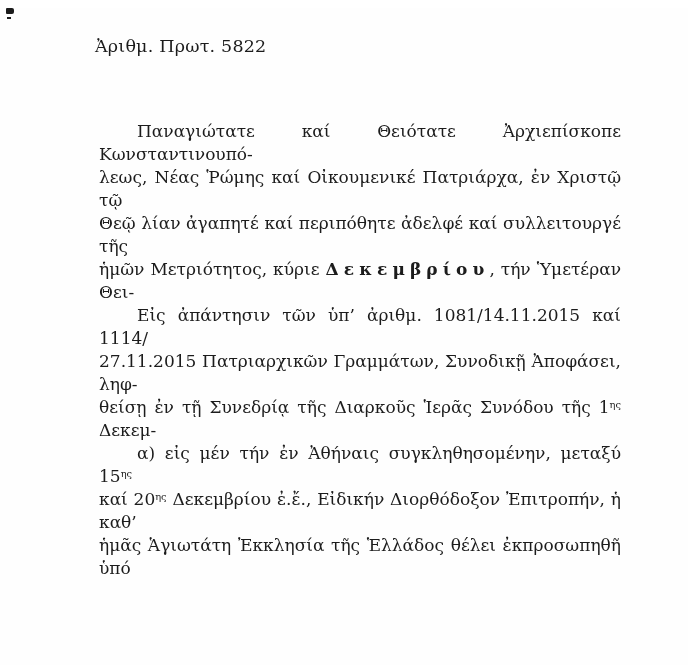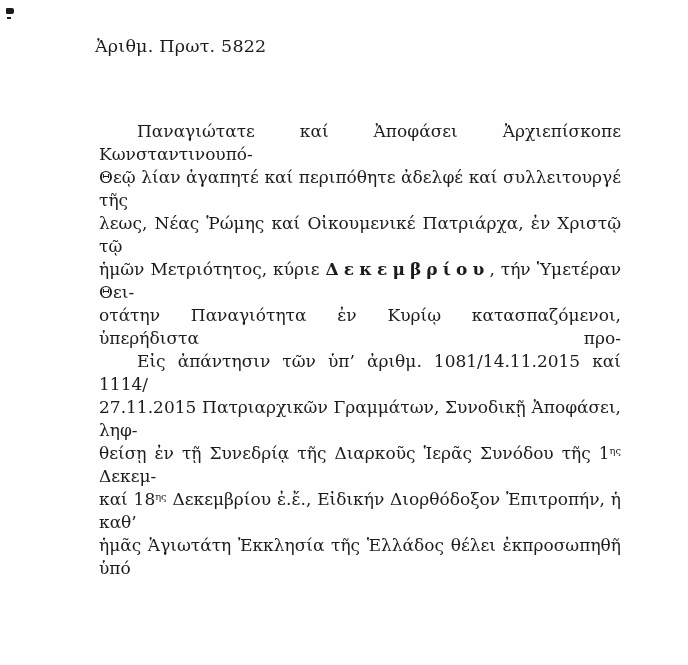--- a/index.html
+++ b/index.html
@@ -56,30 +56,30 @@
   }
 </style>
 </head>
 <body>
 
 <div class="page">
   <div class="speck"></div>
   <div class="protocol">Ἀριθμ. Πρωτ. 5822</div>
   <div class="doc-body">
       <div>
-        <div class="line first"><span>Παναγιώτατε καί Ἀποφάσει Ἀρχιεπίσκοπε Κωνσταντινουπό-</span></div>
+        <div class="line first"><span>Παναγιώτατε καί Θειότατε Ἀρχιεπίσκοπε Κωνσταντινουπό-</span></div>
+        <div class="line"><span>λεως, Νέας Ῥώμης καί Οἰκουμενικέ Πατριάρχα, ἐν Χριστῷ τῷ</span></div>
         <div class="line"><span>Θεῷ λίαν ἀγαπητέ καί περιπόθητε ἀδελφέ καί συλλειτουργέ τῆς</span></div>
-        <div class="line"><span>λεως, Νέας Ῥώμης καί Οἰκουμενικέ Πατριάρχα, ἐν Χριστῷ τῷ</span></div>
         <div class="line"><span>ἡμῶν Μετριότητος, κύριε </span><span class="name">Δεκεμβρίου</span><span>, τήν Ὑμετέραν Θει-</span></div>
-        <div class="line"><span>οτάτην Παναγιότητα ἐν Κυρίῳ κατασπαζόμενοι, ὑπερήδιστα προ-</span></div>
       </div>
       <div>
         <div class="line first"><span>Εἰς ἀπάντησιν τῶν ὑπ’ ἀριθμ. 1081/14.11.2015 καί 1114/</span></div>
         <div class="line"><span>27.11.2015 Πατριαρχικῶν Γραμμάτων, Συνοδικῇ Ἀποφάσει, ληφ-</span></div>
         <div class="line"><span>θείσῃ ἐν τῇ Συνεδρίᾳ τῆς Διαρκοῦς Ἱερᾶς Συνόδου τῆς 1</span><sup class="sup">ης</sup><span> Δεκεμ-</span></div>
       </div>
       <div>
-        <div class="line"><span>καί 18</span><sup class="sup">ης</sup><span> Δεκεμβρίου ἐ.ἔ., Εἰδικήν Διορθόδοξον Ἐπιτροπήν, ἡ καθ’</span></div>
+        <div class="line first"><span>α) εἰς μέν τήν ἐν Ἀθήναις συγκληθησομένην, μεταξύ 15</span><sup class="sup">ης</sup></div>
+        <div class="line"><span>καί 20</span><sup class="sup">ης</sup><span> Δεκεμβρίου ἐ.ἔ., Εἰδικήν Διορθόδοξον Ἐπιτροπήν, ἡ καθ’</span></div>
         <div class="line"><span>ἡμᾶς Ἁγιωτάτη Ἐκκλησία τῆς Ἑλλάδος θέλει ἐκπροσωπηθῆ ὑπό</span></div>
       </div>
     </div>
   <div class="edge"></div>
 </div>
 
 </body></html>

